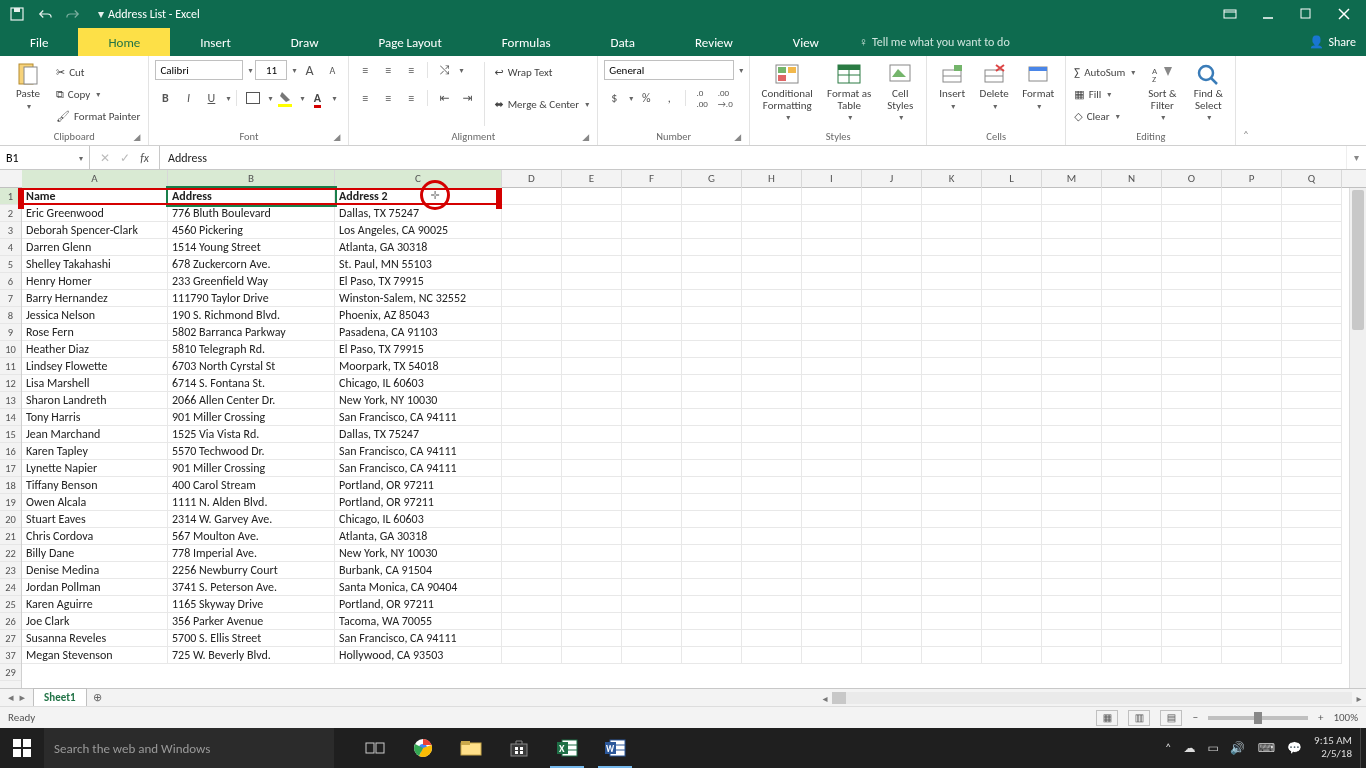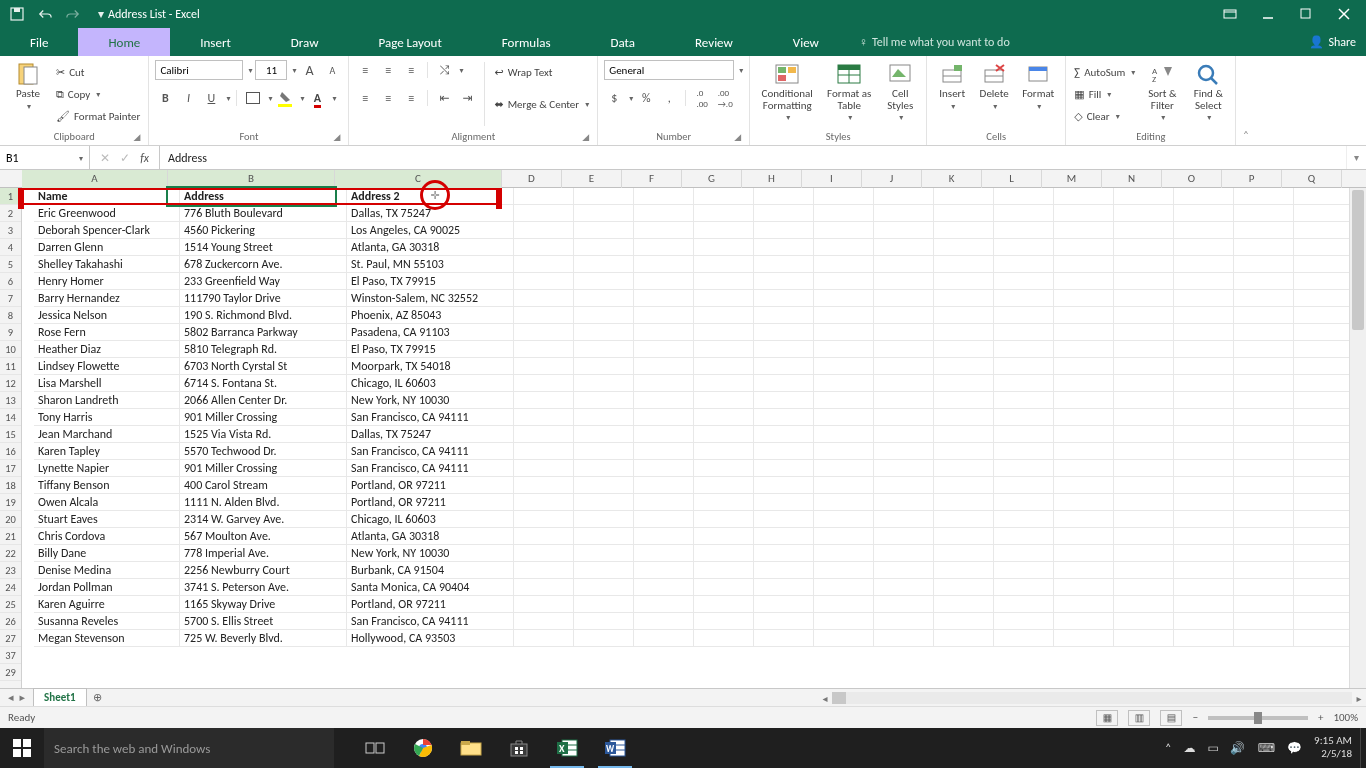--- a/index.html
+++ b/index.html
@@ -9,21 +9,21 @@
   .titlebar { height: 28px; background: #0e6b4f; display: flex; align-items: center; color: #fff; font-size: 12px; }
   .titlebar .qat { display: flex; align-items: center; gap: 14px; padding-left: 10px; }
   .titlebar .qat .icn { width: 14px; height: 14px; display: inline-flex; align-items: center; justify-content: center; opacity: .9; }
   .titlebar .title { flex: 1; }
   .titlebar .winbtns { display: flex; align-items: center; gap: 14px; padding-right: 10px; }
   .titlebar .winbtns .wb { width: 24px; height: 20px; display: inline-flex; align-items: center; justify-content: center; }
 
   
   .ribbon-tabs { height: 28px; background: #0e6b4f; display: flex; align-items: stretch; color: #fff; }
   .ribbon-tabs .tab { padding: 0 30px; font-size: 13px; display:flex; align-items:center; cursor:pointer; }
-  .ribbon-tabs .tab.active { background: #c4b5fd; color: #217346; }
+  .ribbon-tabs .tab.active { background: #fde047; color: #217346; }
   .ribbon-tabs .tellme { display:flex; align-items:center; gap:4px; padding:0 10px; color:#cfe6de; font-size:12px; }
   .ribbon-tabs .spacer { flex:1; }
   .ribbon-tabs .share { display:flex; align-items:center; gap:4px; padding:0 10px; font-size:12px; }
 
   
   .ribbon { height: 90px; display: flex; border-bottom: 1px solid #d0d0d0; background:#fff; }
   .group { display:flex; flex-direction:column; border-right:1px solid #e3e3e3; padding:4px 6px 1px 6px; }
   .group-body { flex:1; display:flex; align-items:flex-start; gap:4px; }
   .group-label { font-size:10.5px; color:#6a6a6a; text-align:center; padding:2px 0 1px 0; position:relative; }
   .group-label .dlgl { position:absolute; right:2px; bottom:2px; font-size:9px; color:#888; }
@@ -58,21 +58,21 @@
   
   .grid-wrap { position:relative; height: calc(768px - 28px - 28px - 90px - 24px - 18px - 22px - 40px); }
   .grid { display:flex; height:100%; }
   .rowhdrs { width:22px; background:#f3f3f3; border-right:1px solid #d0d0d0; }
   .corner { height:18px; border-bottom:1px solid #c0c0c0; background:#f3f3f3; width:22px; }
   .rowhdr { height:17px; font-size:10.5px; color:#555; text-align:center; border-bottom:1px solid #e6e6e6; line-height:17px;}
   .cols { flex:1; overflow:hidden; position:relative;}
   .colhdrs { display:flex; height:18px; border-bottom:1px solid #c0c0c0; background:#f3f3f3;}
   .colhdr { height:18px; font-size:11px; color:#555; text-align:center; border-right:1px solid #d8d8d8; line-height:18px;}
   .cells { position:relative; }
-  .row { display:flex; height:17px;justify-content:center; }
+  .row { display:flex; height:17px; }
   .cell { height:17px; font-size:12px; color:#222; padding:0 4px; border-right:1px solid #e8e8e8; border-bottom:1px solid #e8e8e8; white-space:nowrap; overflow:visible; display:flex; align-items:center;}
   .cell.hdrcell { font-weight:bold; }
 
   .colA { width:146px; } .colB{ width:167px; } .colC{ width:167px; }
   .colN { width:60px; }
 
   
   .sel-outline { position:absolute; left:22px; top:18px; width:480px; height:17px; border:2px solid #d40000; pointer-events:none; z-index:5;}
   .sel-outline .lbar { position:absolute; left:-6px; top:-2px; width:6px; height:21px; background:#d40000;}
   .sel-outline .rbar { position:absolute; right:-2px; top:-2px; width:6px; height:21px; background:#d40000;}
@@ -989,20 +989,39 @@
             <div class="cell colN"></div>
             <div class="cell colN"></div>
             <div class="cell colN"></div>
             <div class="cell colN"></div>
             <div class="cell colN"></div>
             <div class="cell colN"></div>
             <div class="cell colN"></div>
             <div class="cell colN"></div>
           </div>
           <div class="row">
+            <div class="cell colA">Joe Clark</div>
+            <div class="cell colB">356 Parker Avenue</div>
+            <div class="cell colC">Tacoma, WA 70055</div>
+            <div class="cell colN"></div>
+            <div class="cell colN"></div>
+            <div class="cell colN"></div>
+            <div class="cell colN"></div>
+            <div class="cell colN"></div>
+            <div class="cell colN"></div>
+            <div class="cell colN"></div>
+            <div class="cell colN"></div>
+            <div class="cell colN"></div>
+            <div class="cell colN"></div>
+            <div class="cell colN"></div>
+            <div class="cell colN"></div>
+            <div class="cell colN"></div>
+            <div class="cell colN"></div>
+          </div>
+          <div class="row">
             <div class="cell colA">Susanna Reveles</div>
             <div class="cell colB">5700 S. Ellis Street</div>
             <div class="cell colC">San Francisco, CA 94111</div>
             <div class="cell colN"></div>
             <div class="cell colN"></div>
             <div class="cell colN"></div>
             <div class="cell colN"></div>
             <div class="cell colN"></div>
             <div class="cell colN"></div>
             <div class="cell colN"></div>

